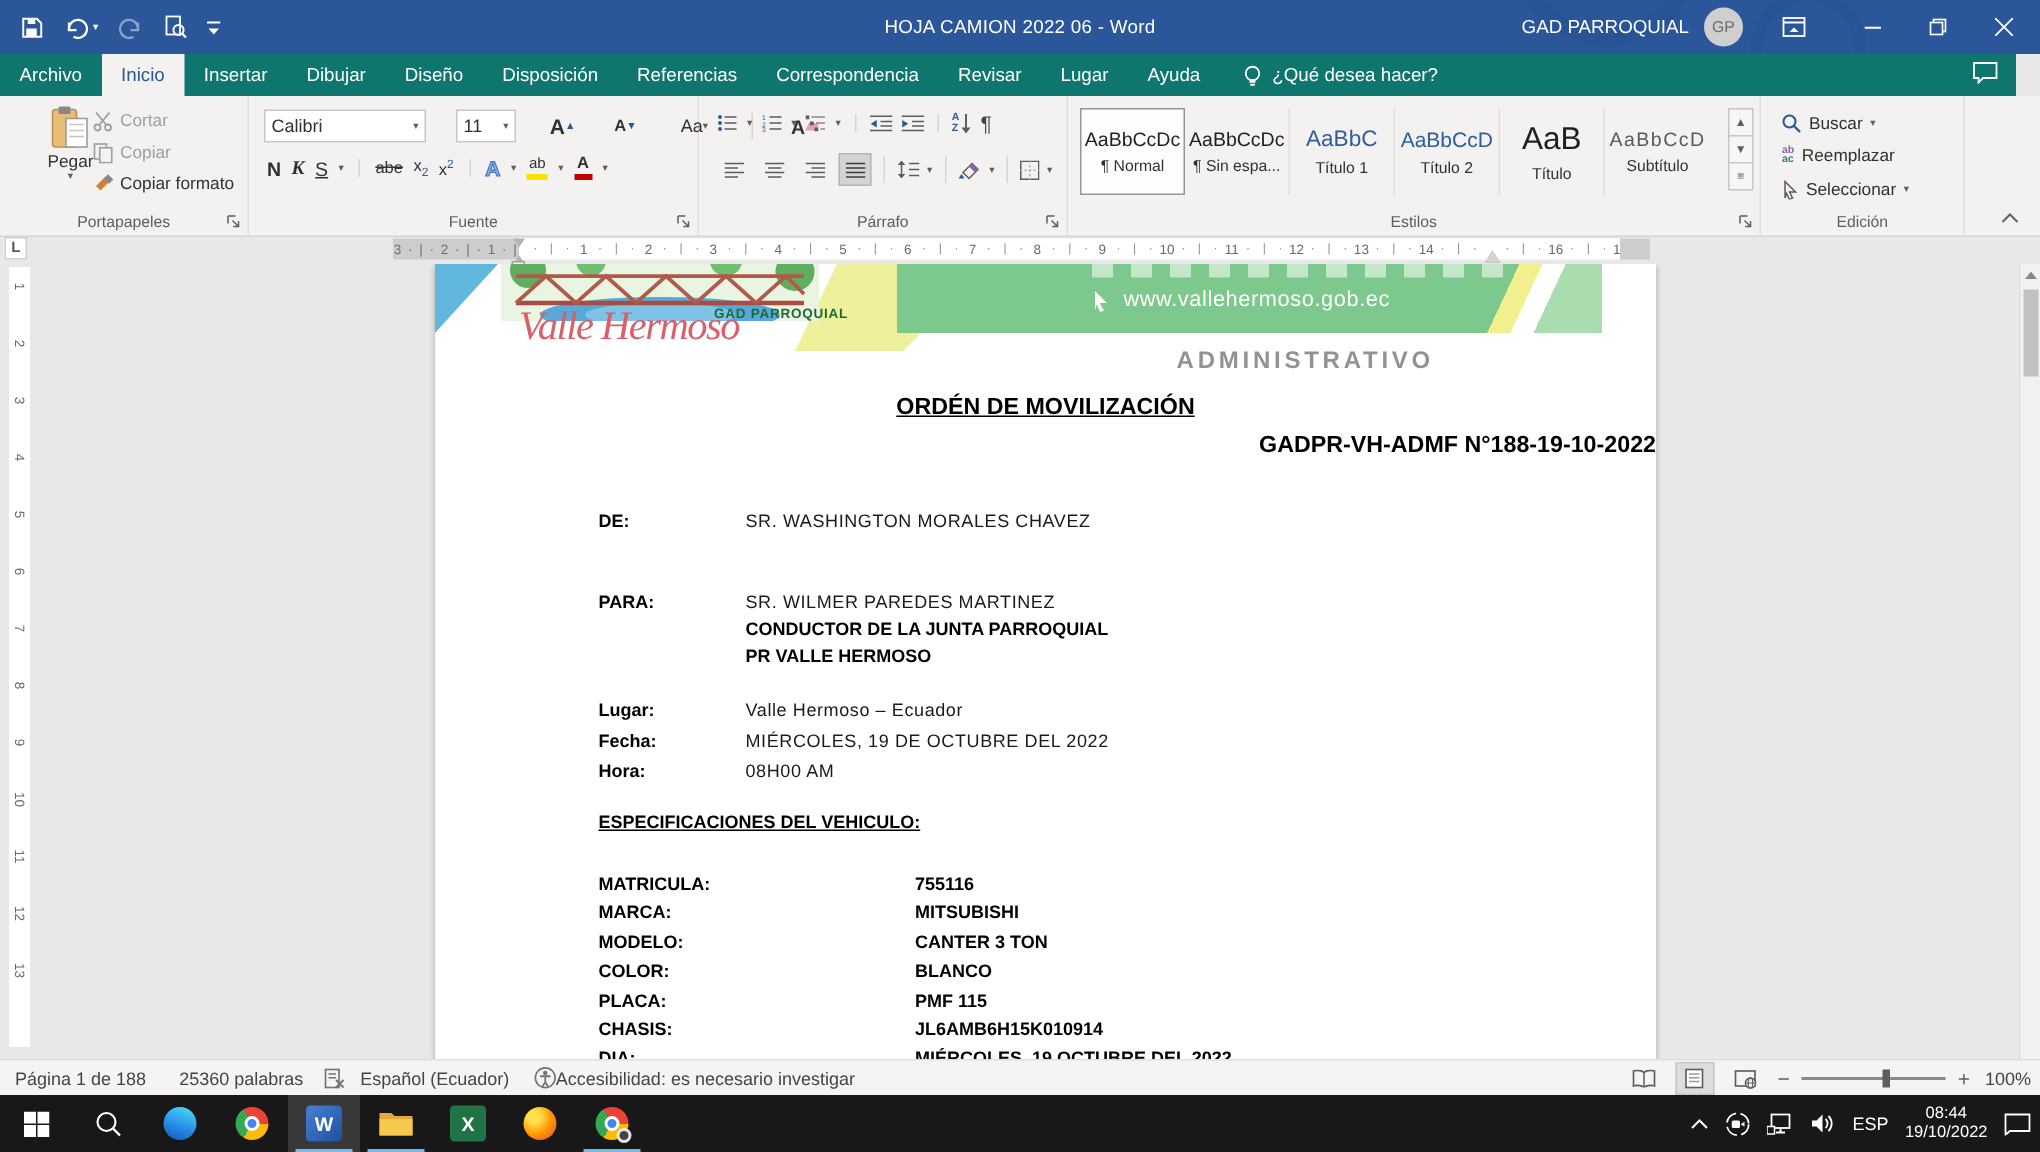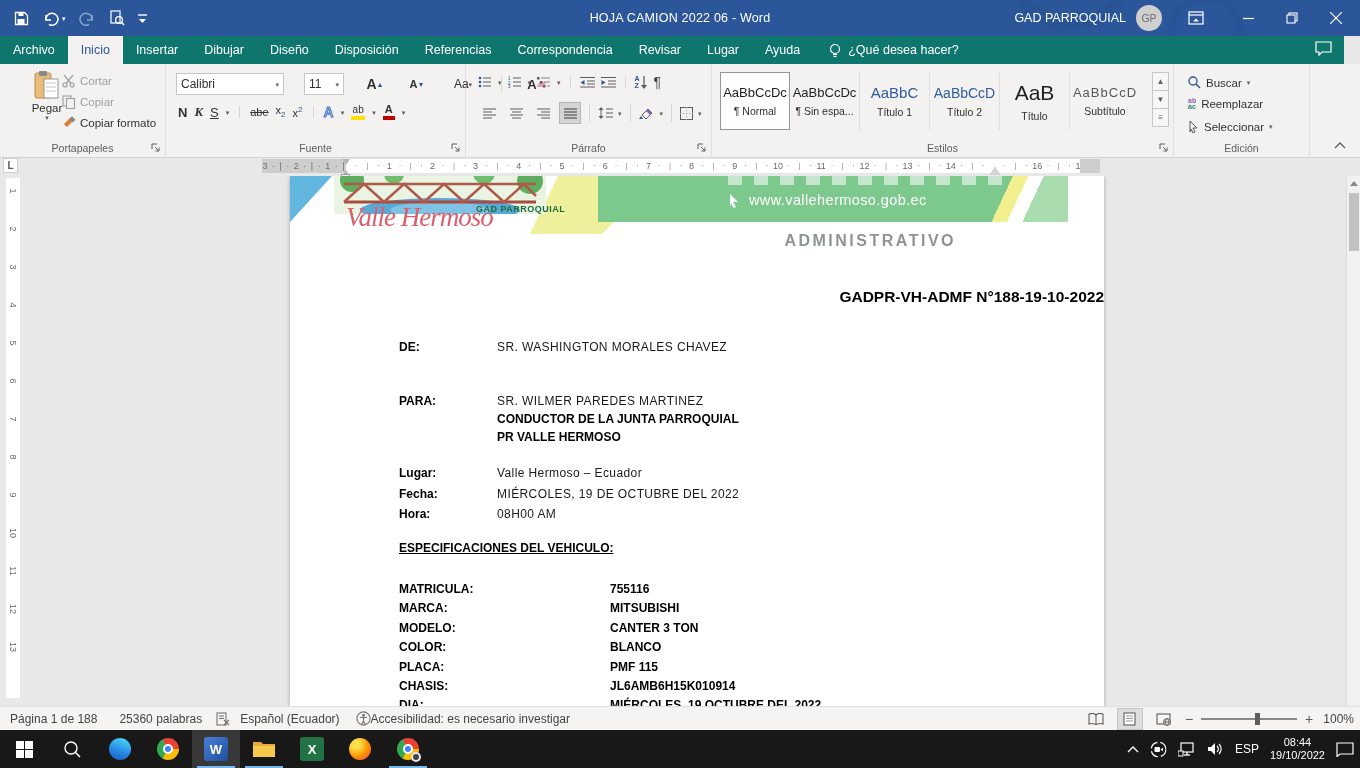--- a/index.html
+++ b/index.html
@@ -659,20 +659,21 @@
             <svg width="12" height="15">
                 <path d="M2 1 l8 8 h-5 l3 5 -2.5 1 -2.5 -5 -1 4 z" fill="#fff"></path>
               </svg>
             <span>www.vallehermoso.gob.ec</span>
           </div>
           <div class="hdr-stripes"></div>
         </div>
         <div class="hdr-dept">ADMINISTRATIVO</div>
       </div>
 
+      <div class="doc-title">ORDÉN DE MOVILIZACIÓN</div>
       <div class="doc-number">GADPR-VH-ADMF  N°188-19-10-2022</div>
 
       <div class="blk" style="top:162px">
         <span class="lab">DE:</span>
         <div class="vals">
           <div class="reg">SR. WASHINGTON MORALES CHAVEZ</div>
         </div>
       </div>
 
       <div class="blk" style="top:216px">

